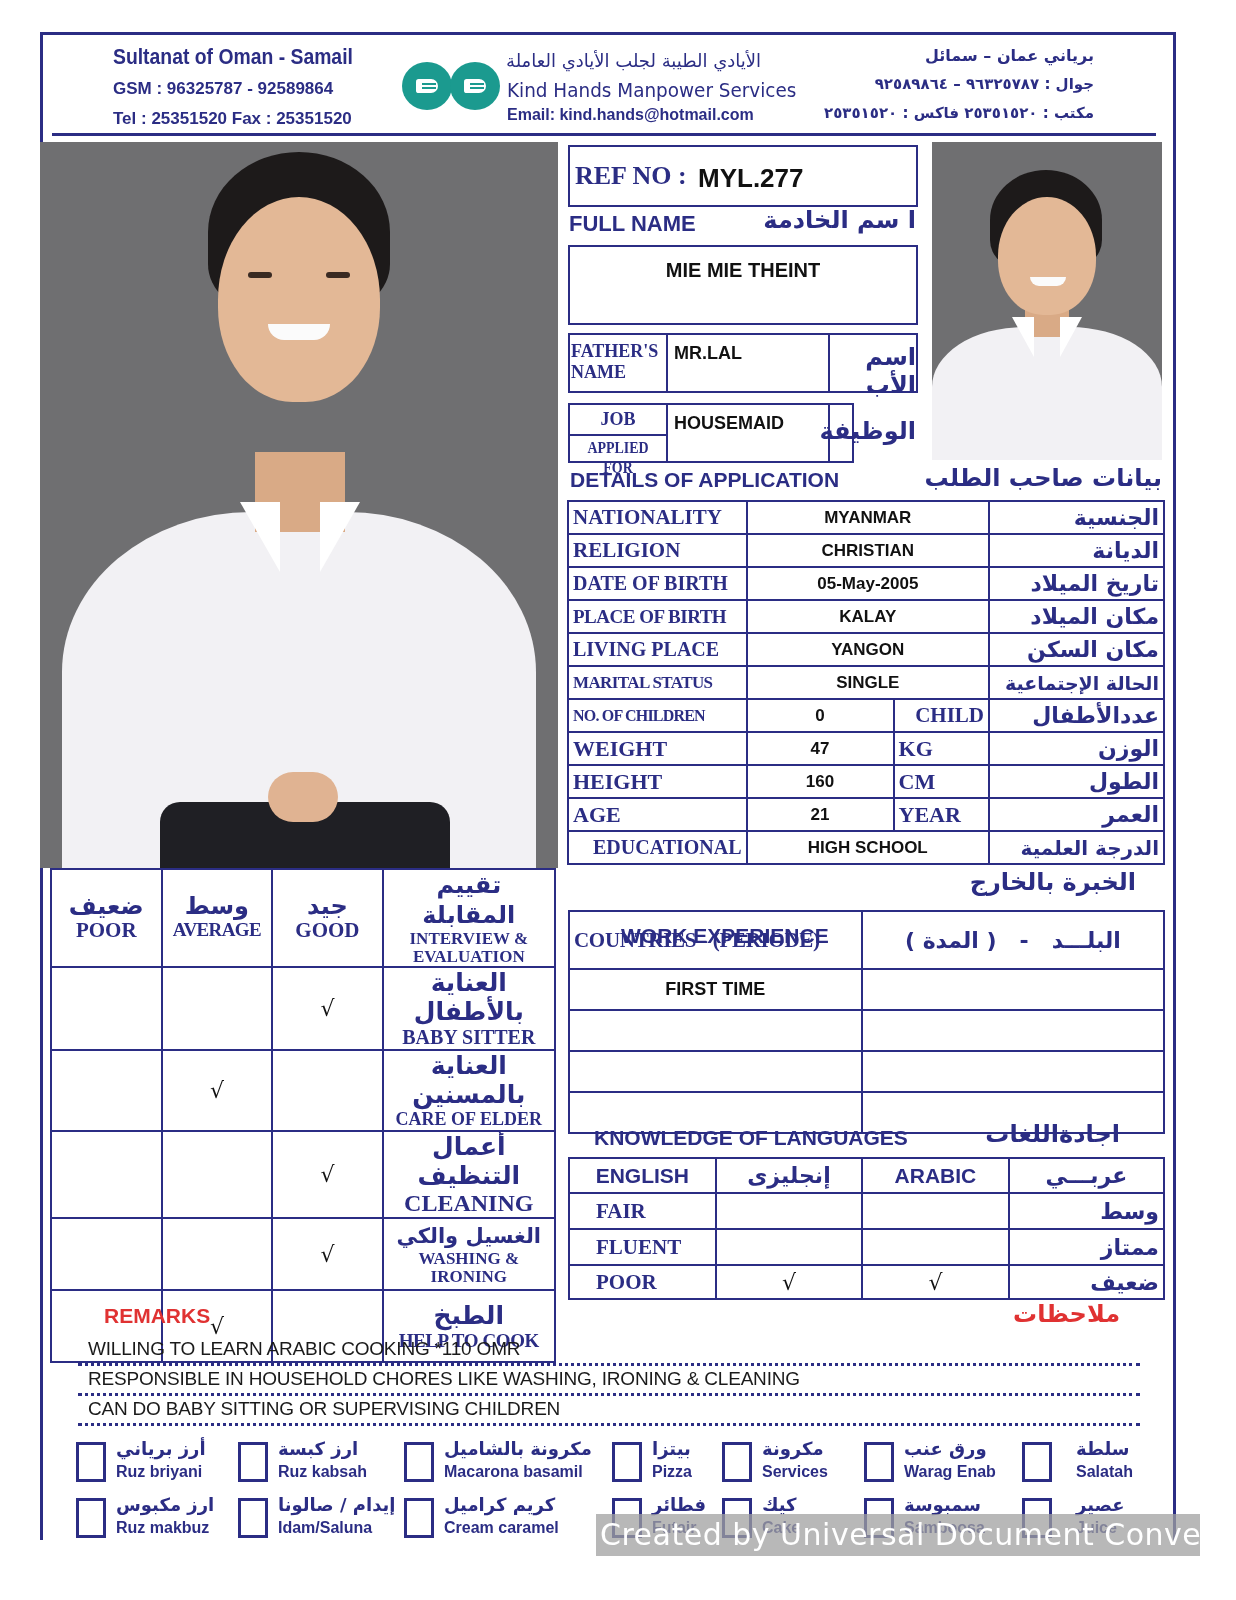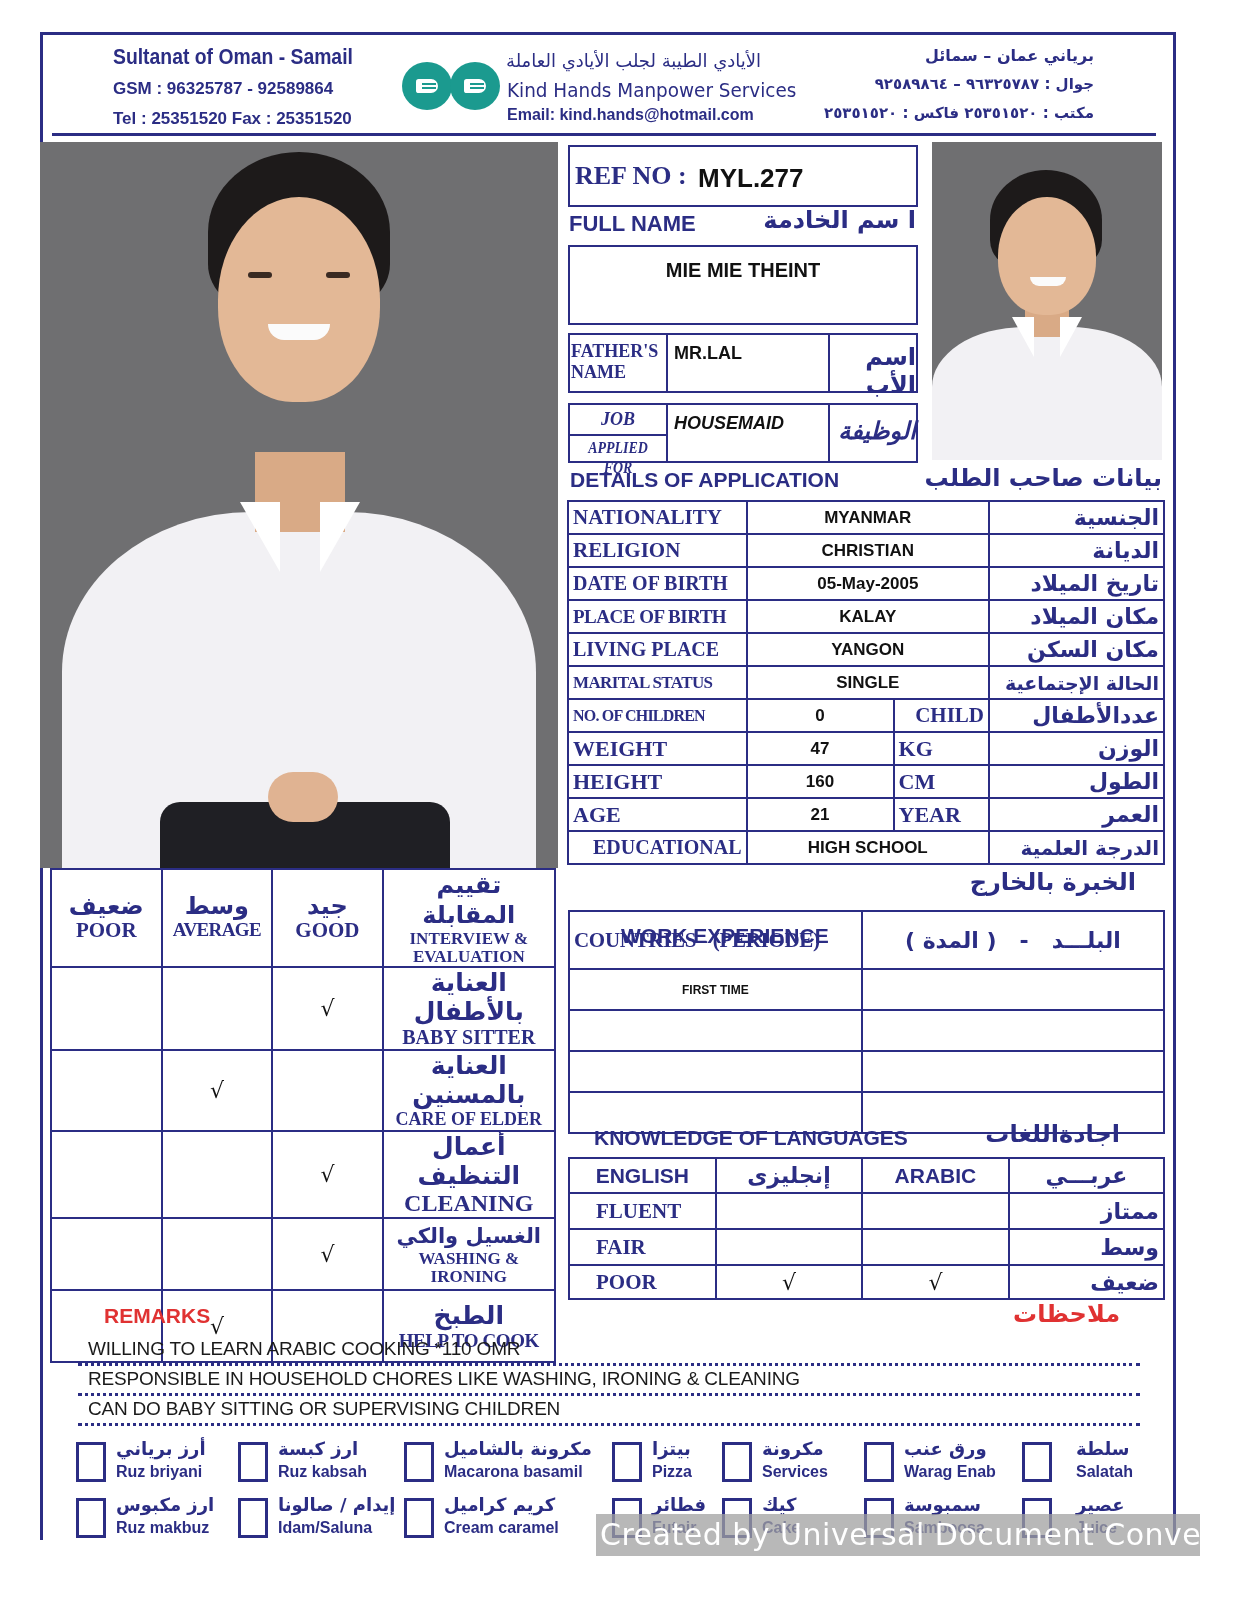--- a/index.html
+++ b/index.html
@@ -123,21 +123,21 @@
   <div class="abs" style="left:96px; top:0; width:2px; height:56px; background:#2b2d84;"></div>
   <div class="abs" style="left:258px; top:0; width:2px; height:56px; background:#2b2d84;"></div>
   <div class="abs label-serif" style="left:1px; top:6px; font-size:18px; line-height:21px;">
     <div>FATHER'S</div>
     <div>NAME</div>
   </div>
   <div class="abs sans-b black" style="left:104px; top:8px; font-size:18px;">MR.LAL</div>
   <div class="abs ar-cell" style="left:262px; top:8px; width:84px; font-size:24px;">اسم الأب</div>
 </div>
 
-<div class="abs box" style="left:568px; top:403px; width:350px; height:60px;font-style:italic;">
+<div class="abs box" style="left:568px; top:403px; width:286px; height:60px;">
   <div class="abs" style="left:96px; top:0; width:2px; height:56px; background:#2b2d84;"></div>
   <div class="abs" style="left:0; top:29px; width:96px; height:2px; background:#2b2d84;"></div>
   <div class="abs" style="left:258px; top:0; width:2px; height:56px; background:#2b2d84;"></div>
   <div class="abs label-serif" style="left:0; top:4px; width:96px; text-align:center; font-size:18px;">JOB</div>
   <div class="abs label-serif" style="left:0; top:33px; width:96px; text-align:center; font-size:17px; transform:scaleX(0.82);">APPLIED FOR</div>
   <div class="abs sans-b black" style="left:104px; top:8px; font-size:18px;">HOUSEMAID</div>
   <div class="abs ar-cell" style="left:262px; top:12px; width:84px; font-size:24px;">الوظيفة</div>
 </div>
 
 <div class="abs sans-b navy" style="left:570px; top:468px; font-size:21px;">DETAILS OF APPLICATION</div>
@@ -296,21 +296,21 @@
   <colgroup>
       <col style="width:294px">
       <col style="width:303px">
     </colgroup>
   <tbody>
       <tr style="height:58px;">
     <td class="label-serif" style="font-size:21px; letter-spacing:-0.3px;">COUNTRIES - (PERIODE)</td>
     <td class="ar-cell" style="text-align:center; white-space:pre;">البلـــد   -   ( المدة )</td>
   </tr>
   <tr style="height:41px;">
-    <td class="val" style="font-size:12px;">FIRST TIME</td>
+    <td class="val" style="font-size:18px;">FIRST TIME</td>
     <td class="val"></td>
   </tr>
   <tr style="height:41px;">
     <td class="val"></td>
     <td class="val"></td>
   </tr>
   <tr style="height:41px;">
     <td class="val"></td>
     <td class="val"></td>
   </tr>
@@ -332,30 +332,30 @@
       <col style="width:156px">
     </colgroup>
   <tbody>
       <tr style="height:35px;">
     <td class="sans-b navy" style="font-size:21px; text-align:center;">ENGLISH</td>
     <td class="ar-cell" style="text-align:center;">إنجليزى</td>
     <td class="sans-b navy" style="font-size:21px; text-align:center;">ARABIC</td>
     <td class="ar-cell" style="text-align:center;">عربـــي</td>
   </tr>
   <tr style="height:36px;">
+    <td class="label-serif" style="font-size:21px; padding-left:26px;">FAIR</td>
+    <td class="tick"></td>
+    <td class="tick"></td>
+    <td class="ar-cell">وسط</td>
+  </tr>
+  <tr style="height:36px;">
     <td class="label-serif" style="font-size:21px; padding-left:26px;">FLUENT</td>
     <td class="tick"></td>
     <td class="tick"></td>
     <td class="ar-cell">ممتاز</td>
-  </tr>
-  <tr style="height:36px;">
-    <td class="label-serif" style="font-size:21px; padding-left:26px;">FAIR</td>
-    <td class="tick"></td>
-    <td class="tick"></td>
-    <td class="ar-cell">وسط</td>
   </tr>
   <tr style="height:34px;">
     <td class="label-serif" style="font-size:21px; padding-left:26px;">POOR</td>
     <td class="tick">√</td>
     <td class="tick">√</td>
     <td class="ar-cell">ضعيف</td>
   </tr>
 </tbody>
   </table>
 

